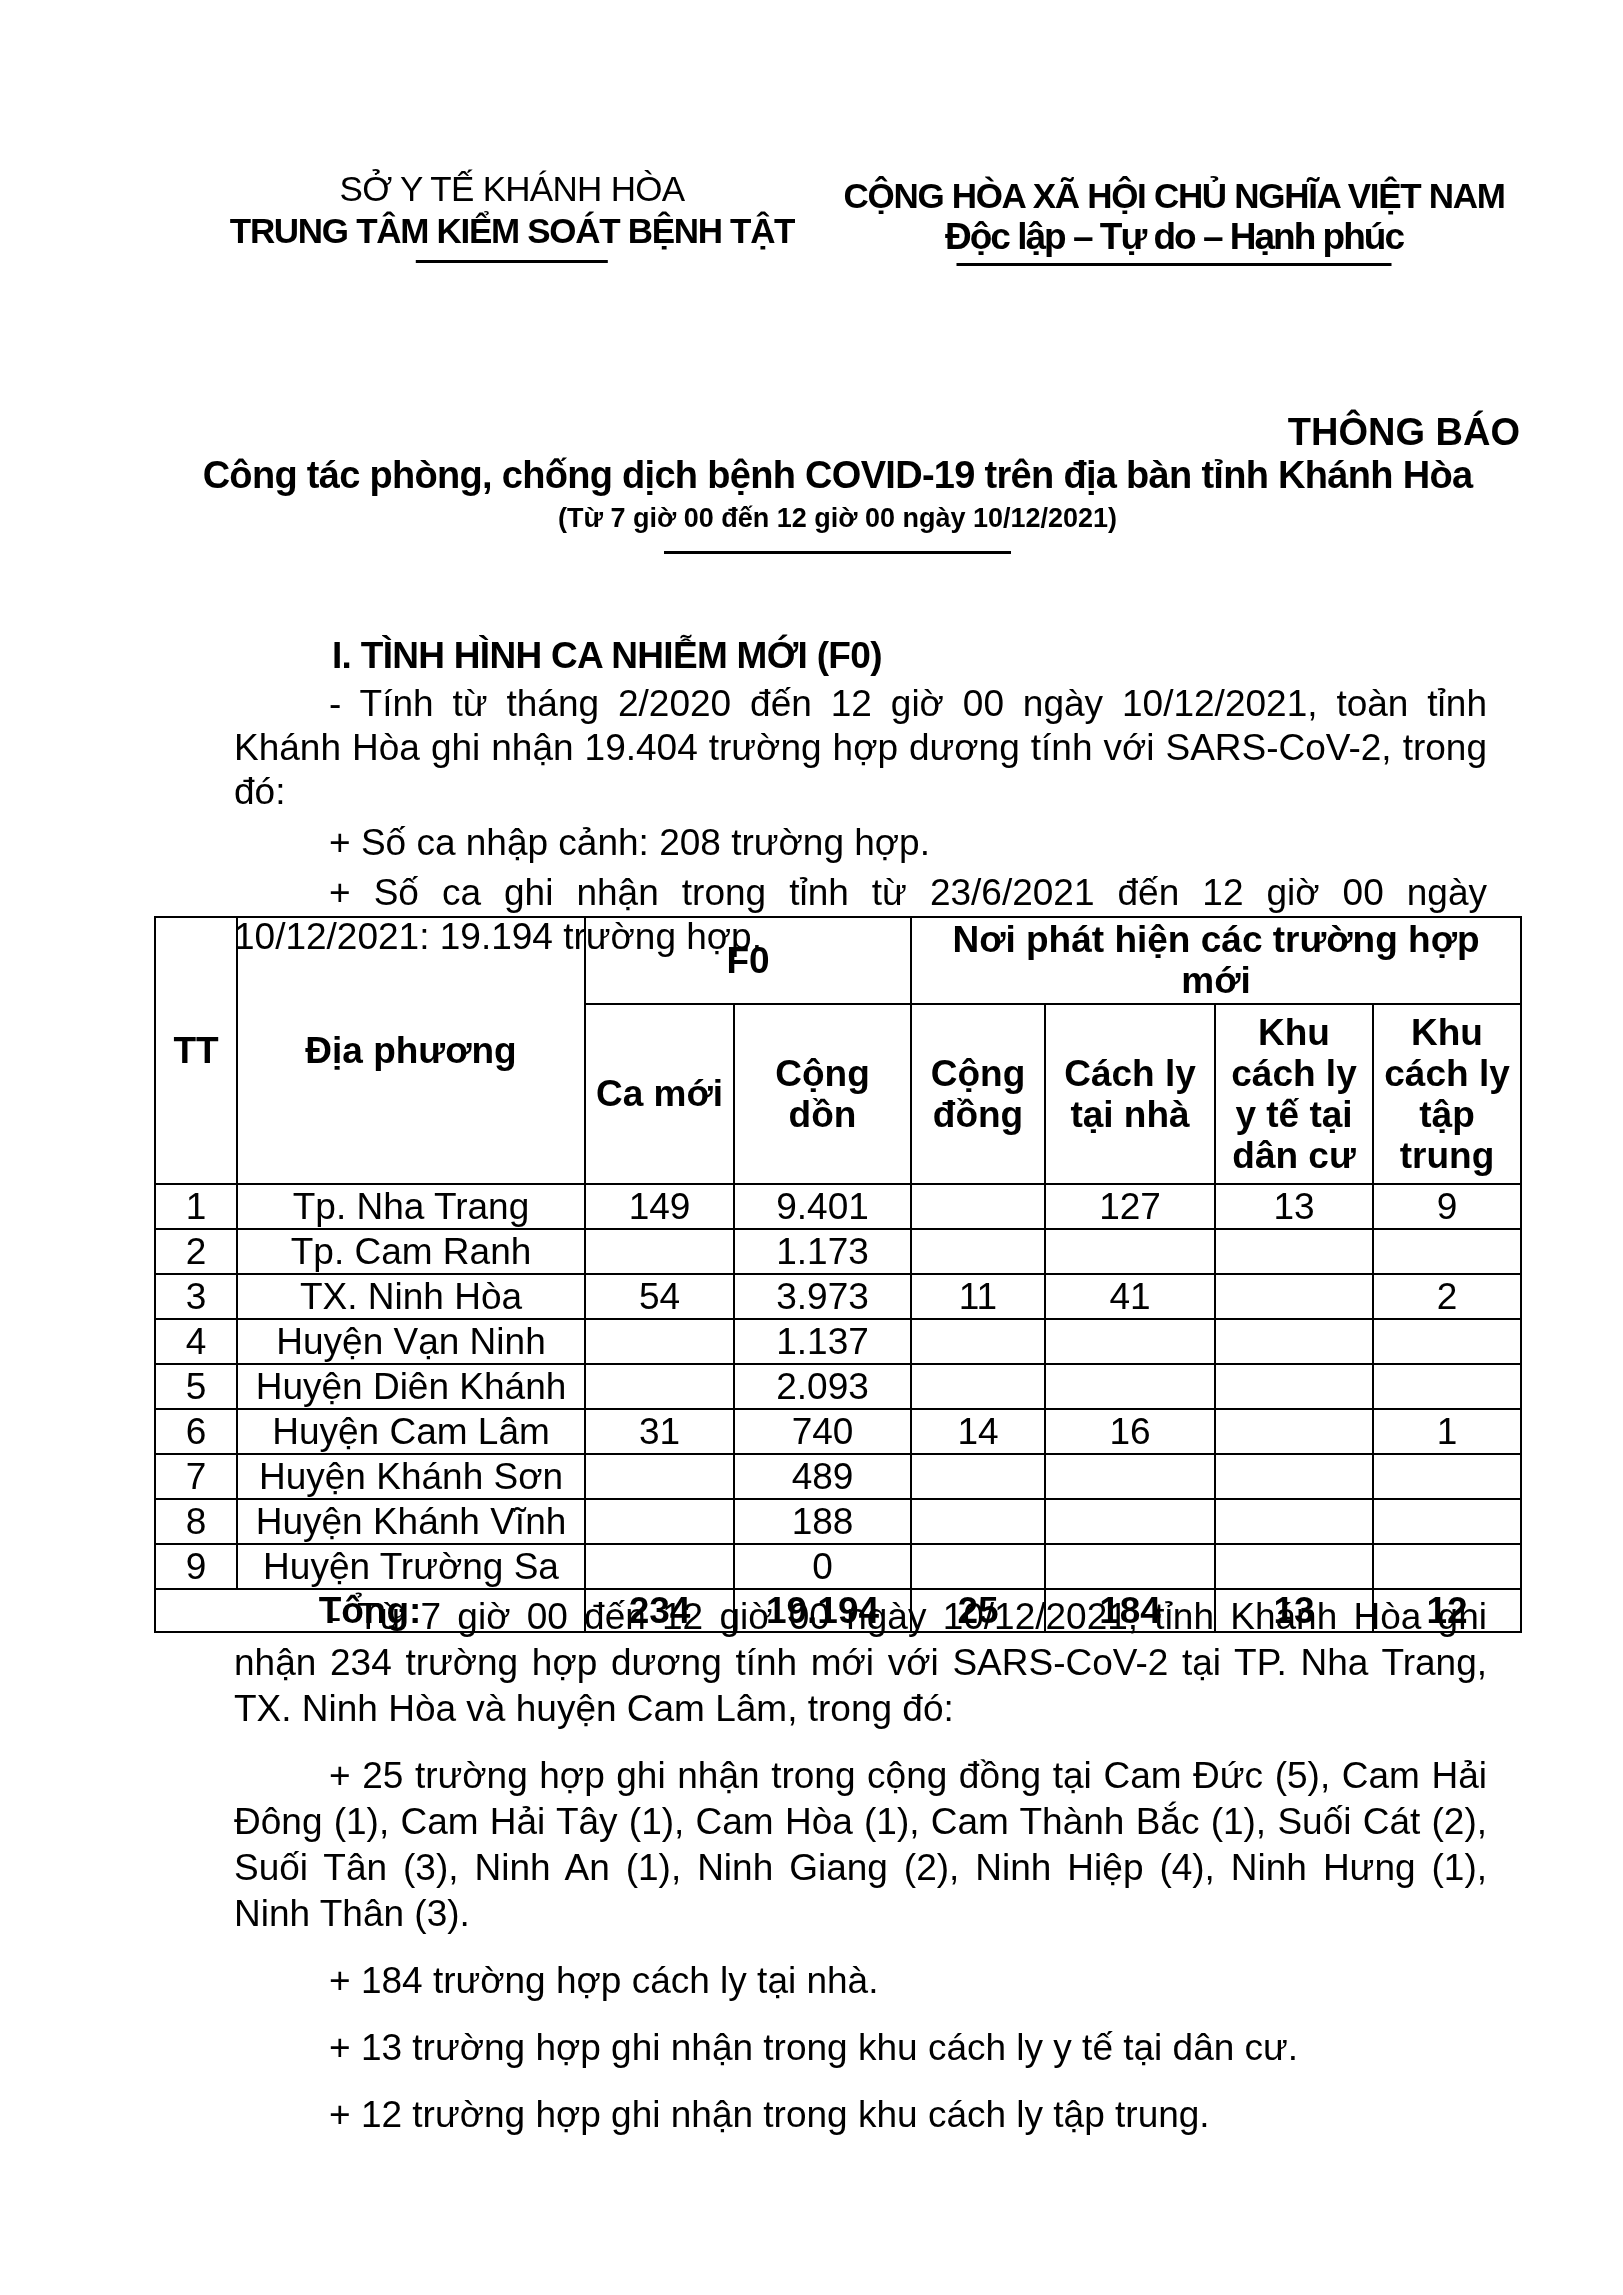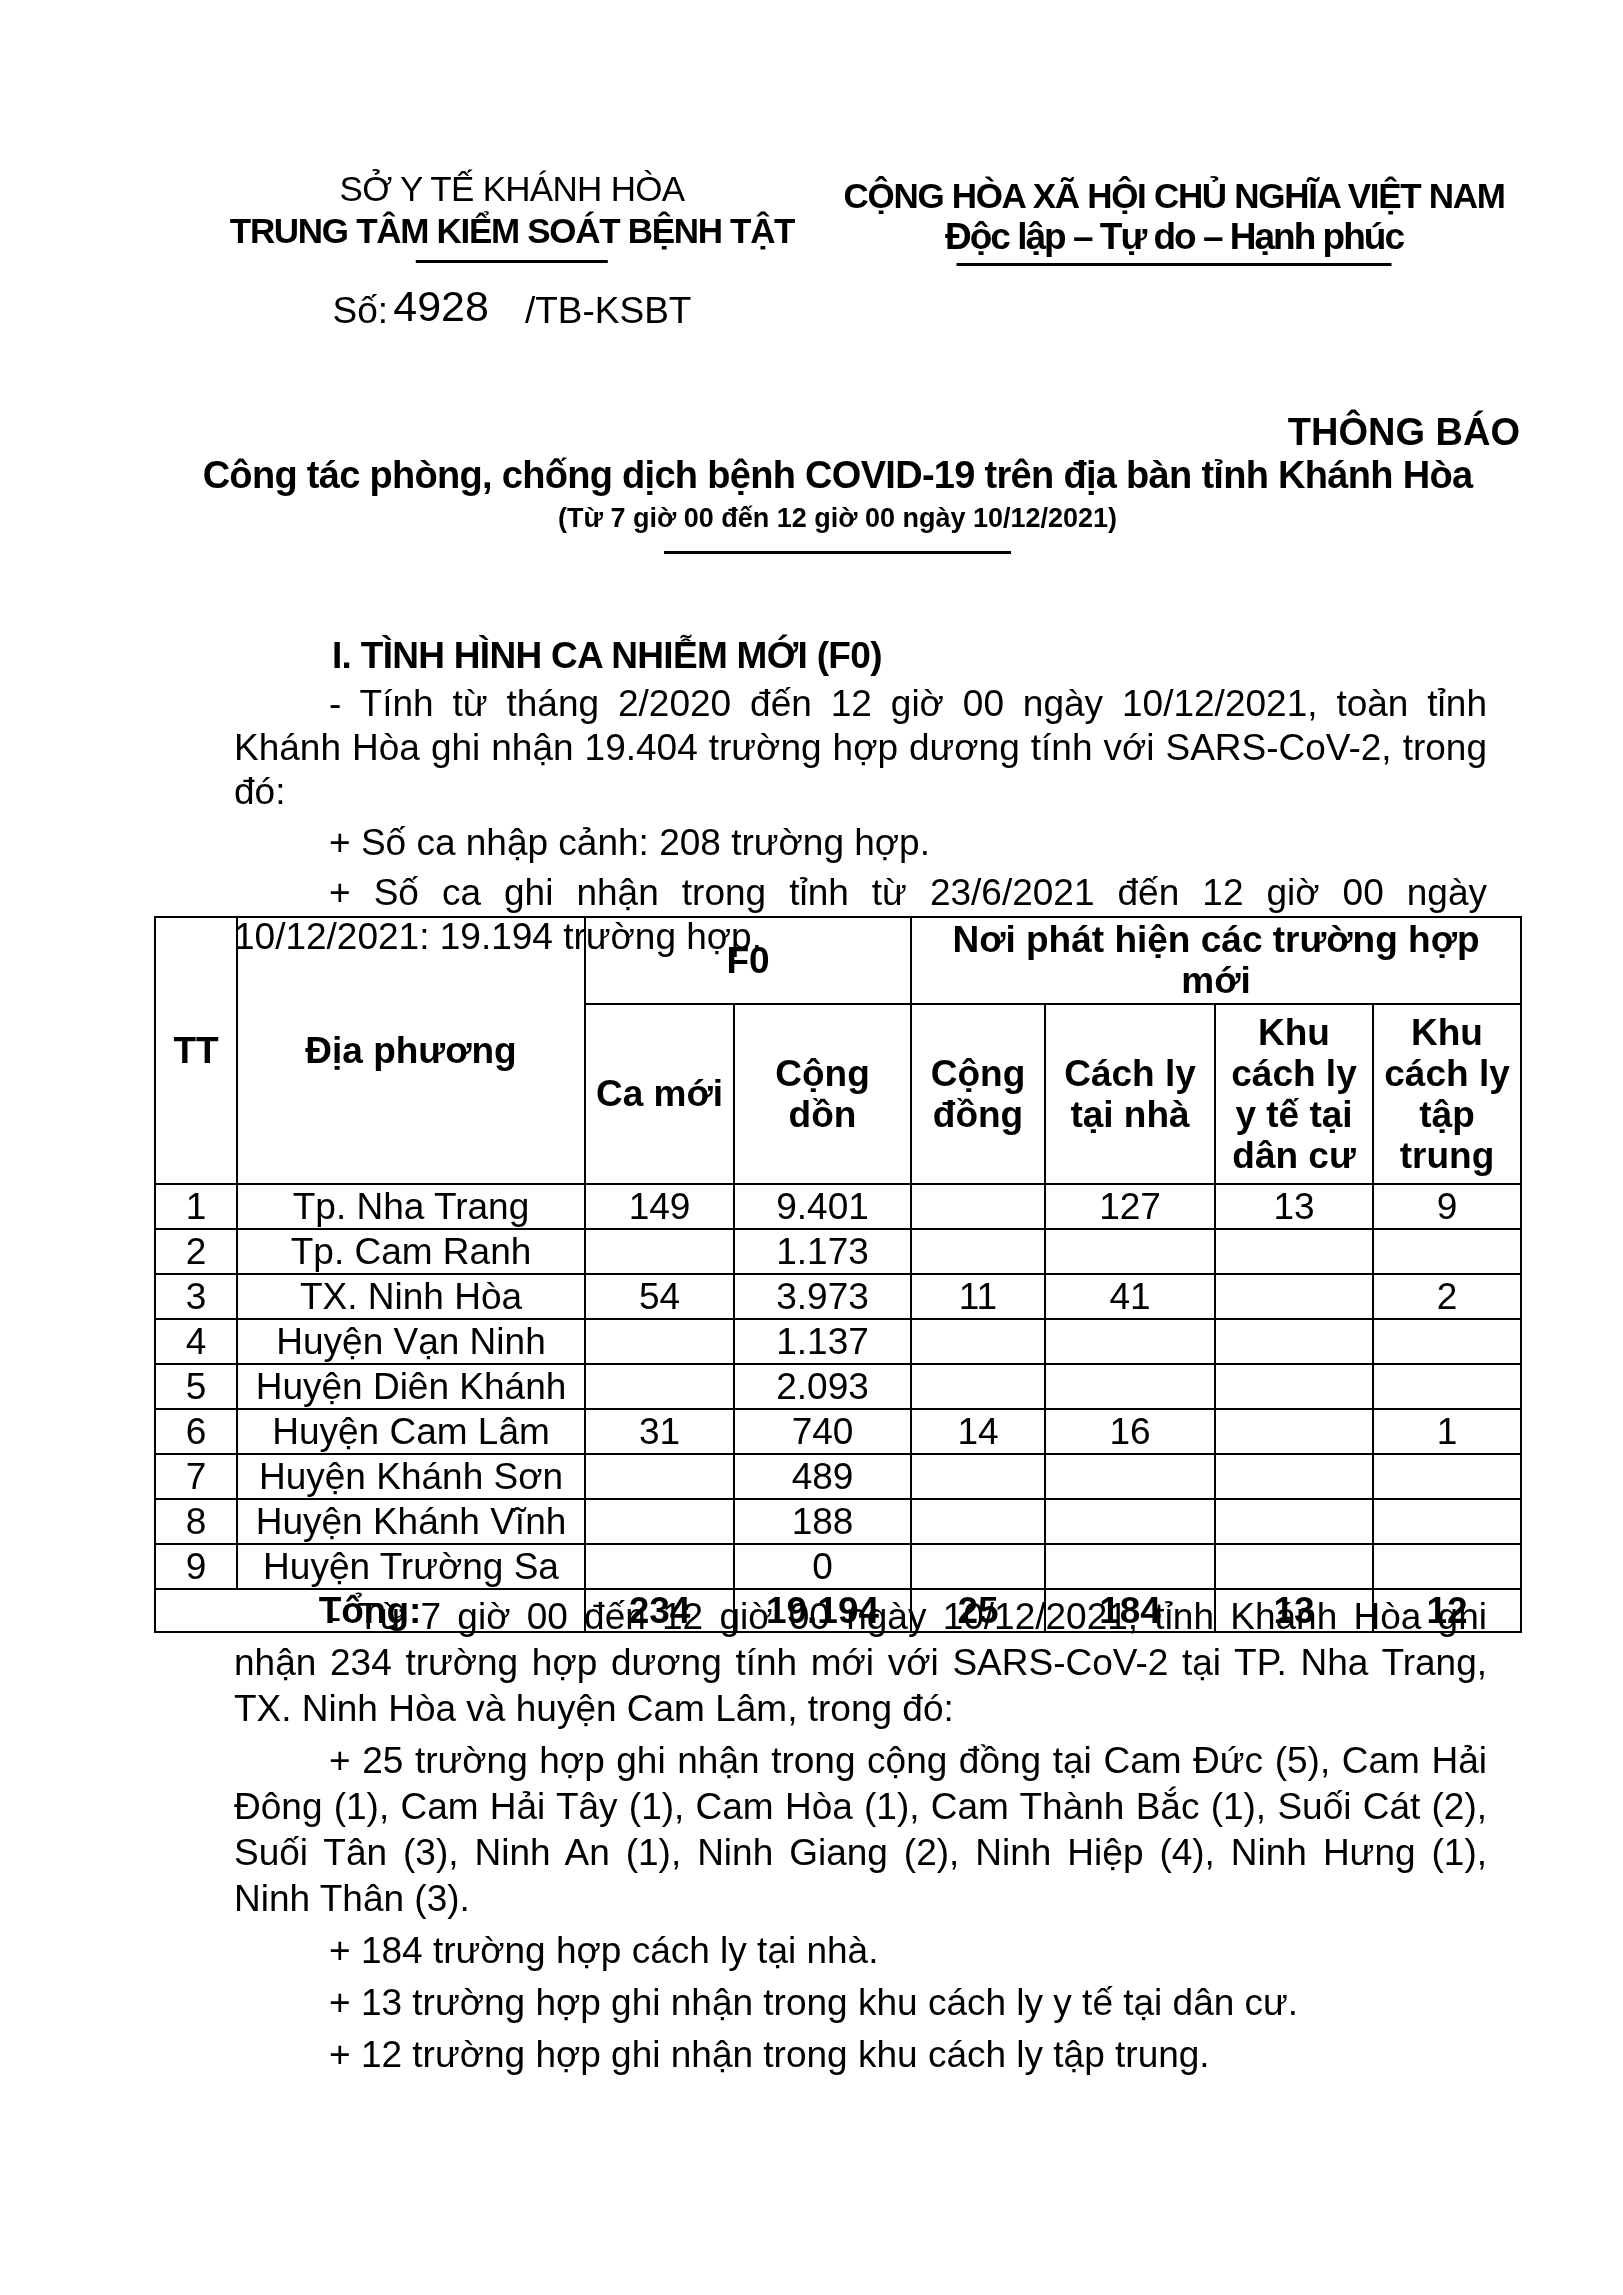--- a/index.html
+++ b/index.html
@@ -58,21 +58,21 @@
   .body-block1 {
     position:absolute; top:682px; left:234px; width:1253px;
     font-size:37px; line-height:44px; text-align:justify;
   }
   .body-block2 {
     position:absolute; top:1594px; left:234px; width:1253px;
     font-size:37px; line-height:46px; text-align:justify;
   }
   .para { text-indent:95px; }
   .body-block1 .para + .para { margin-top:6.5px; }
-  .body-block2 .para + .para { margin-top:6px; }
+  .body-block2 .para + .para { margin-top:21px; }
 
   
   table.cases {
     position:absolute; top:916px; left:154px;
     width:1366px; table-layout:fixed;
     border-collapse:collapse;
     font-size:37px;
   }
   table.cases th, table.cases td {
     border:2.6px solid #000;
@@ -90,23 +90,20 @@
 </style>
 </head>
 <body>
 
 <div class="page">
 
   <div class="header-left">
     <div class="hl1">SỞ Y TẾ KHÁNH HÒA</div>
     <div class="hl2">TRUNG TÂM KIỂM SOÁT BỆNH TẬT</div>
     <div class="rule rule-left"></div>
-    <div class="so-line">
-      <span>Số:</span><span class="so-num">4928</span><span class="so-suffix">/TB-KSBT</span>
-    </div>
   </div>
 
   <div class="header-right">
     <div class="hr1">CỘNG HÒA XÃ HỘI CHỦ NGHĨA VIỆT NAM</div>
     <div class="hr2">Độc lập – Tự do – Hạnh phúc</div>
     <div class="rule rule-right"></div>
   </div>
 
   <div class="title-block">
     <div class="t1">THÔNG BÁO</div>

